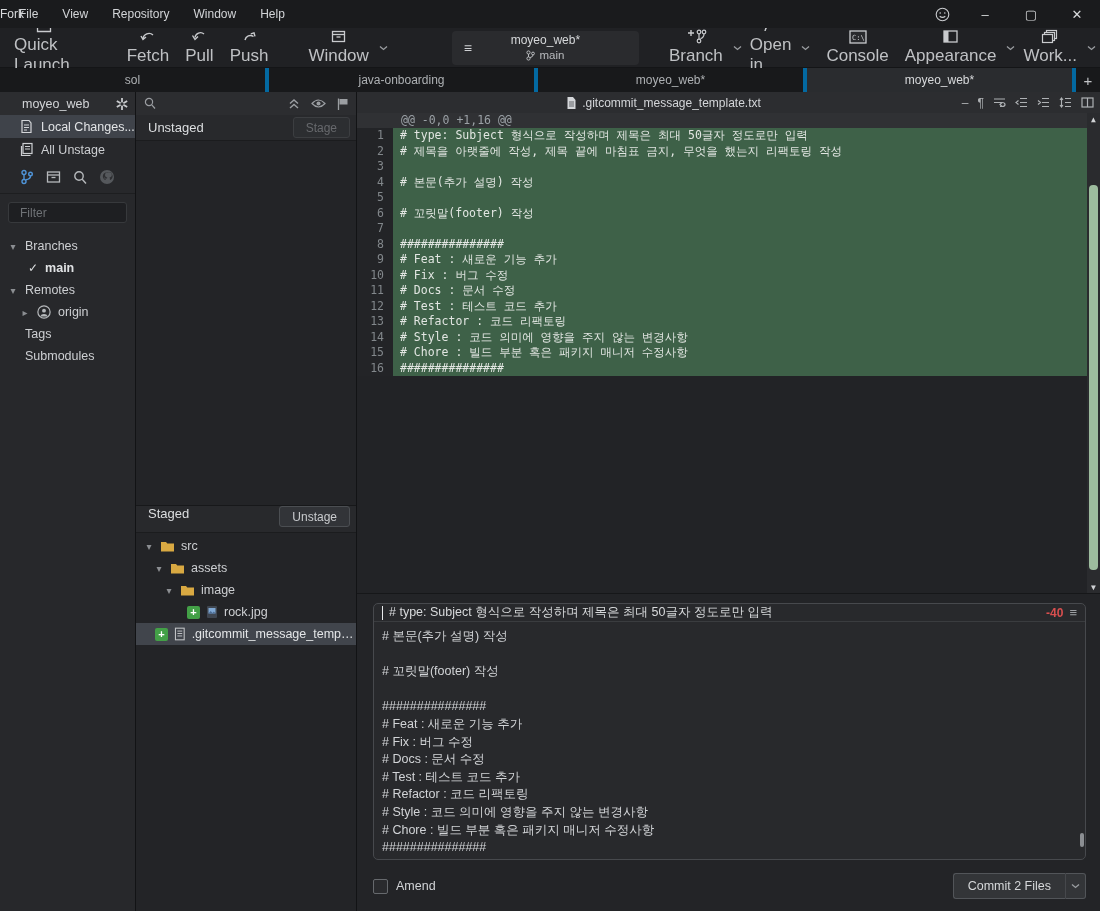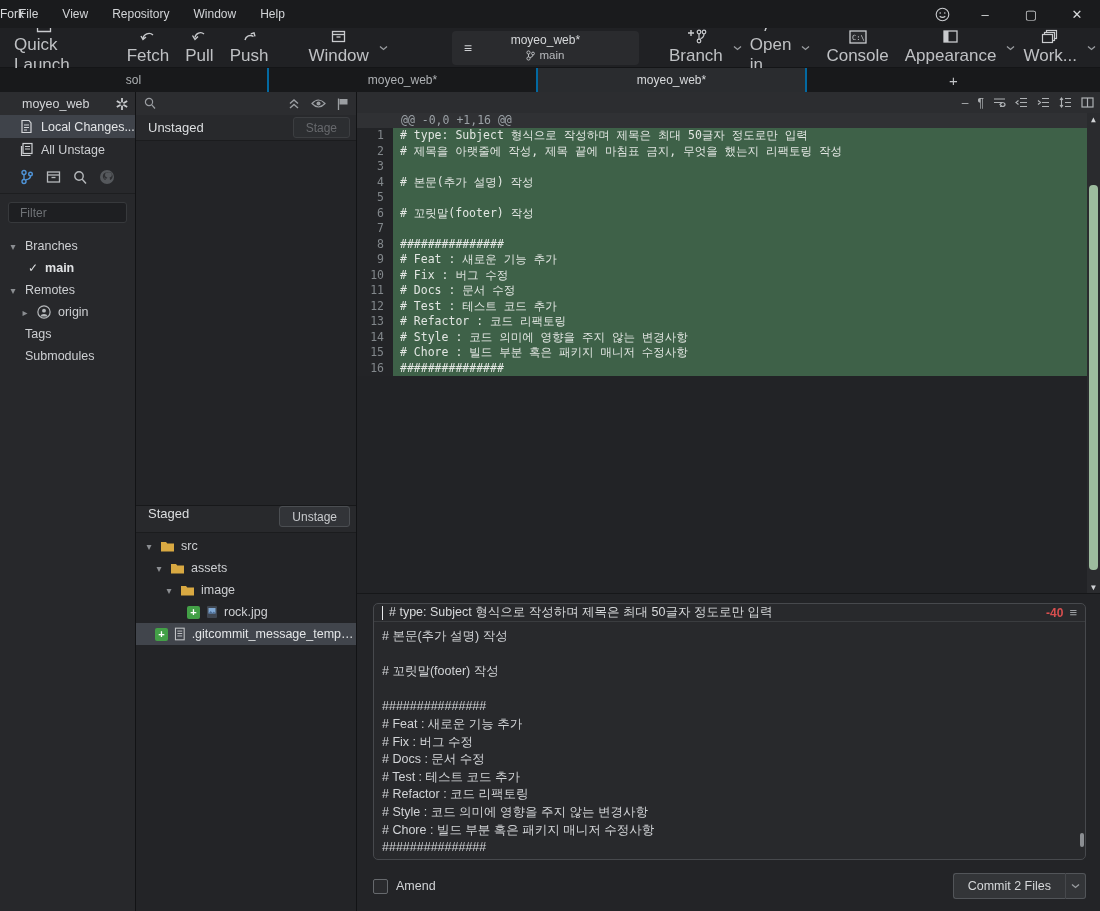--- a/index.html
+++ b/index.html
@@ -27,21 +27,21 @@
     display:flex; align-items:center; position:relative; }
   .repo-widget .ham { font-size:14px; color:#cfd1d4; padding:0 12px; }
   .repo-center { position:absolute; left:0; right:0; text-align:center; line-height:1.25; }
   .repo-name { font-size:12px; color:#d6d8da; }
   .repo-branch { font-size:11.5px; color:#b9bbbe; display:flex; align-items:center; justify-content:center; gap:4px; }
   .spacer { flex:1; }
 
   
   .tabbar { height:24px; background:#141517; display:flex; flex:0 0 24px; }
   .tab { flex:0 0 269px; display:flex; align-items:center; justify-content:center; font-size:12px;
-    color:#aeb1b4; background:#18191b; border-right:2px solid #0369a1; }
+    color:#aeb1b4; background:#18191b; border-right:4px solid #0369a1; }
   .tab.active { background:#2a2c2f; color:#d8dadc; }
   .tab-plus { flex:1; display:flex; align-items:center; justify-content:center; font-size:15px; color:#c3c5c8; background:#18191b; }
 
   
   .main { flex:1; display:flex; min-height:0; }
 
   
   .sidebar { width:136px; background:#27282b; border-right:1px solid #121315; display:flex; flex-direction:column; }
   .sb-header { height:23px; background:#2c2d30; display:flex; align-items:center; padding:0 6px 0 22px; font-size:12.5px; color:#d3d5d8; }
   .sb-header .name { flex:1; }
@@ -290,20 +290,21 @@
       <span class="chev">
         <svg width="9" height="6" viewBox="0 0 9 6">
             <path d="M1 1.5 L4.5 4.5 L8 1.5" fill="none" stroke="#9a9da1" stroke-width="1.3"></path>
           </svg>
       </span>
     </div>
   </div>
 
   <div class="tabbar">
     <div class="tab">sol</div>
+    <div class="tab">java-onboarding</div>
     <div class="tab">moyeo_web*</div>
     <div class="tab active">moyeo_web*</div>
     <div class="tab-plus">+</div>
   </div>
 
   <div class="main">
 
     <aside class="sidebar">
       <div class="sb-header">
         <span class="name">moyeo_web</span>
@@ -464,20 +465,29 @@
               <line x1="3.5" y1="9" x2="8.5" y2="9" stroke="#c2c4c7" stroke-width="1"></line>
             </svg>
           <span class="ellip">.gitcommit_message_templa...</span>
         </div>
       </div>
     </section>
 
     <section class="rightcol">
 
       <div class="diff-header">
+        <div class="diff-title">
+          <svg width="11" height="14" viewBox="0 0 11 14">
+              <path d="M1.5 1 h5.5 l2.5 3 v9 h-8 z" fill="#d4d6d9"></path>
+              <line x1="3" y1="6" x2="8" y2="6" stroke="#55585c" stroke-width="0.9"></line>
+              <line x1="3" y1="8" x2="8" y2="8" stroke="#55585c" stroke-width="0.9"></line>
+              <line x1="3" y1="10" x2="8" y2="10" stroke="#55585c" stroke-width="0.9"></line>
+            </svg>
+          <span>.gitcommit_message_template.txt</span>
+        </div>
         <div class="diff-tools">
           <span>–</span>
           <span>¶</span>
           <svg width="13" height="11" viewBox="0 0 13 11">
               <path d="M1 2 h11 M1 5.5 h8 q3 0 3 2 t-3 2 h-2" fill="none" stroke="#aeb1b4" stroke-width="1.2"></path>
               <path d="M9 7.5 l-2 2 2 2" fill="none" stroke="#aeb1b4" stroke-width="1.2" transform="translate(0,-2)"></path>
             </svg>
           <svg width="13" height="11" viewBox="0 0 13 11">
               <path d="M5 1.5 h7 M5 5.5 h7 M5 9.5 h7 M3.5 3.5 l-2.5 2 2.5 2" fill="none" stroke="#aeb1b4" stroke-width="1.2"></path>
             </svg>

